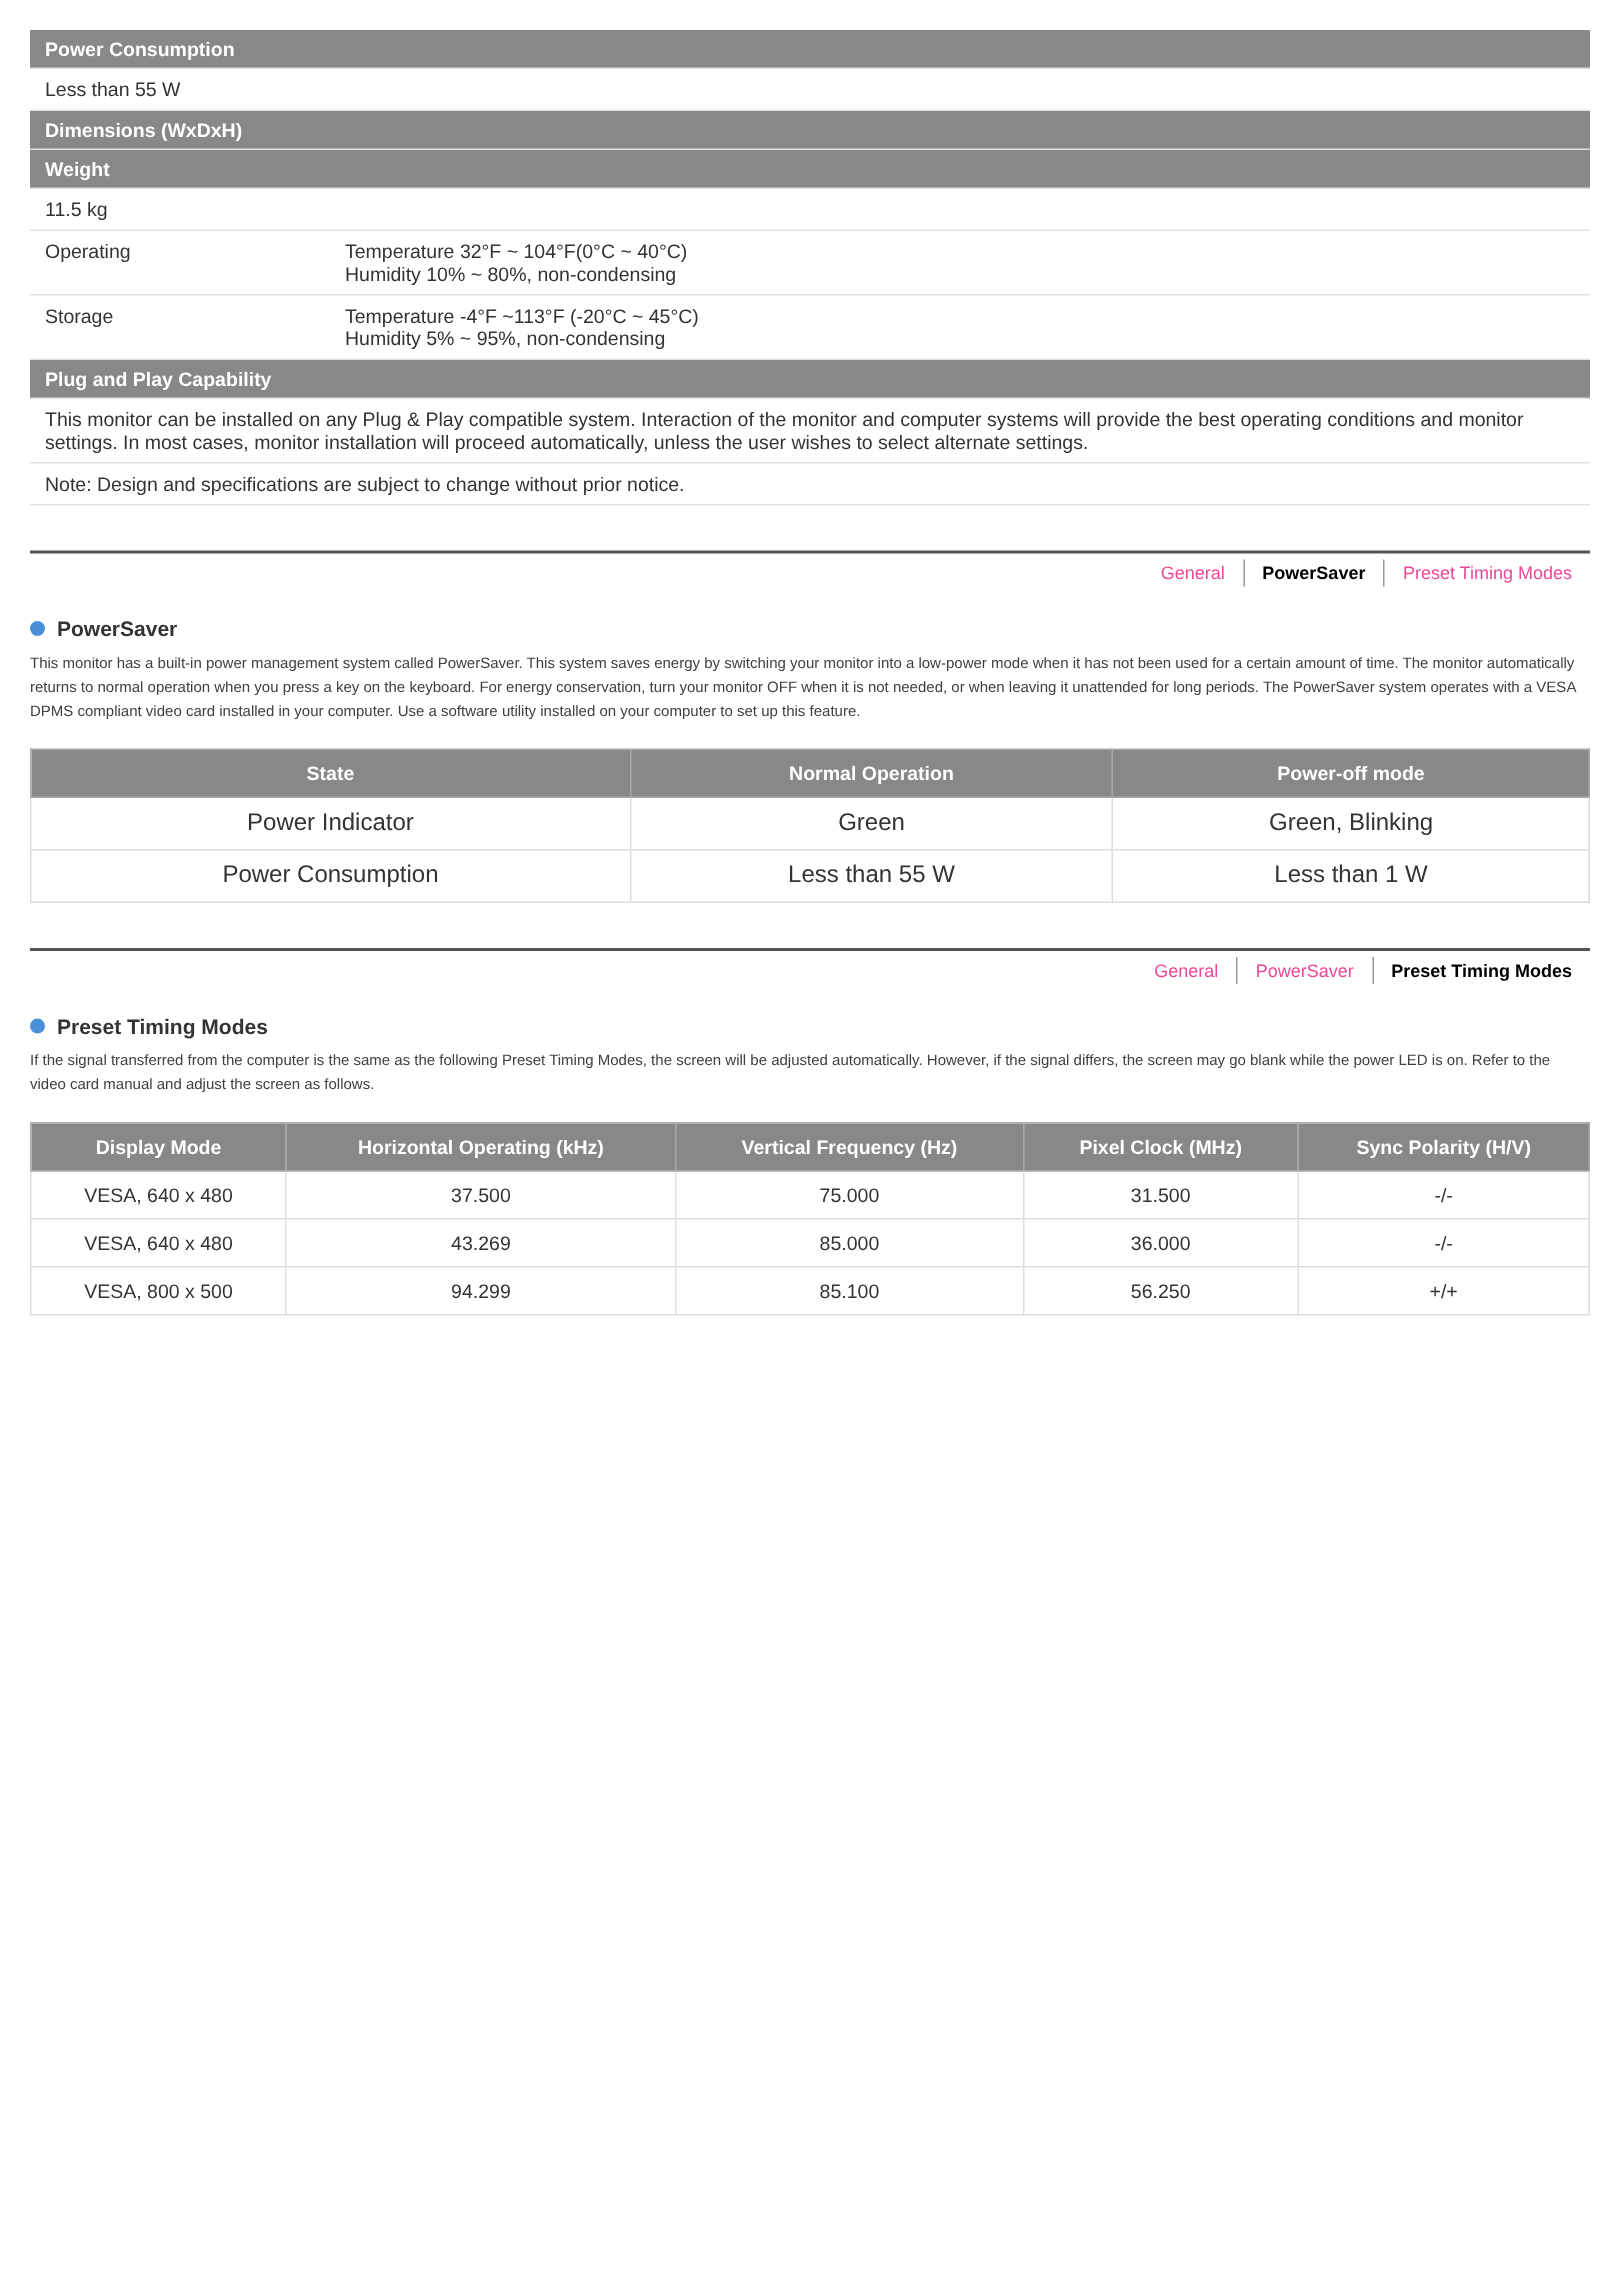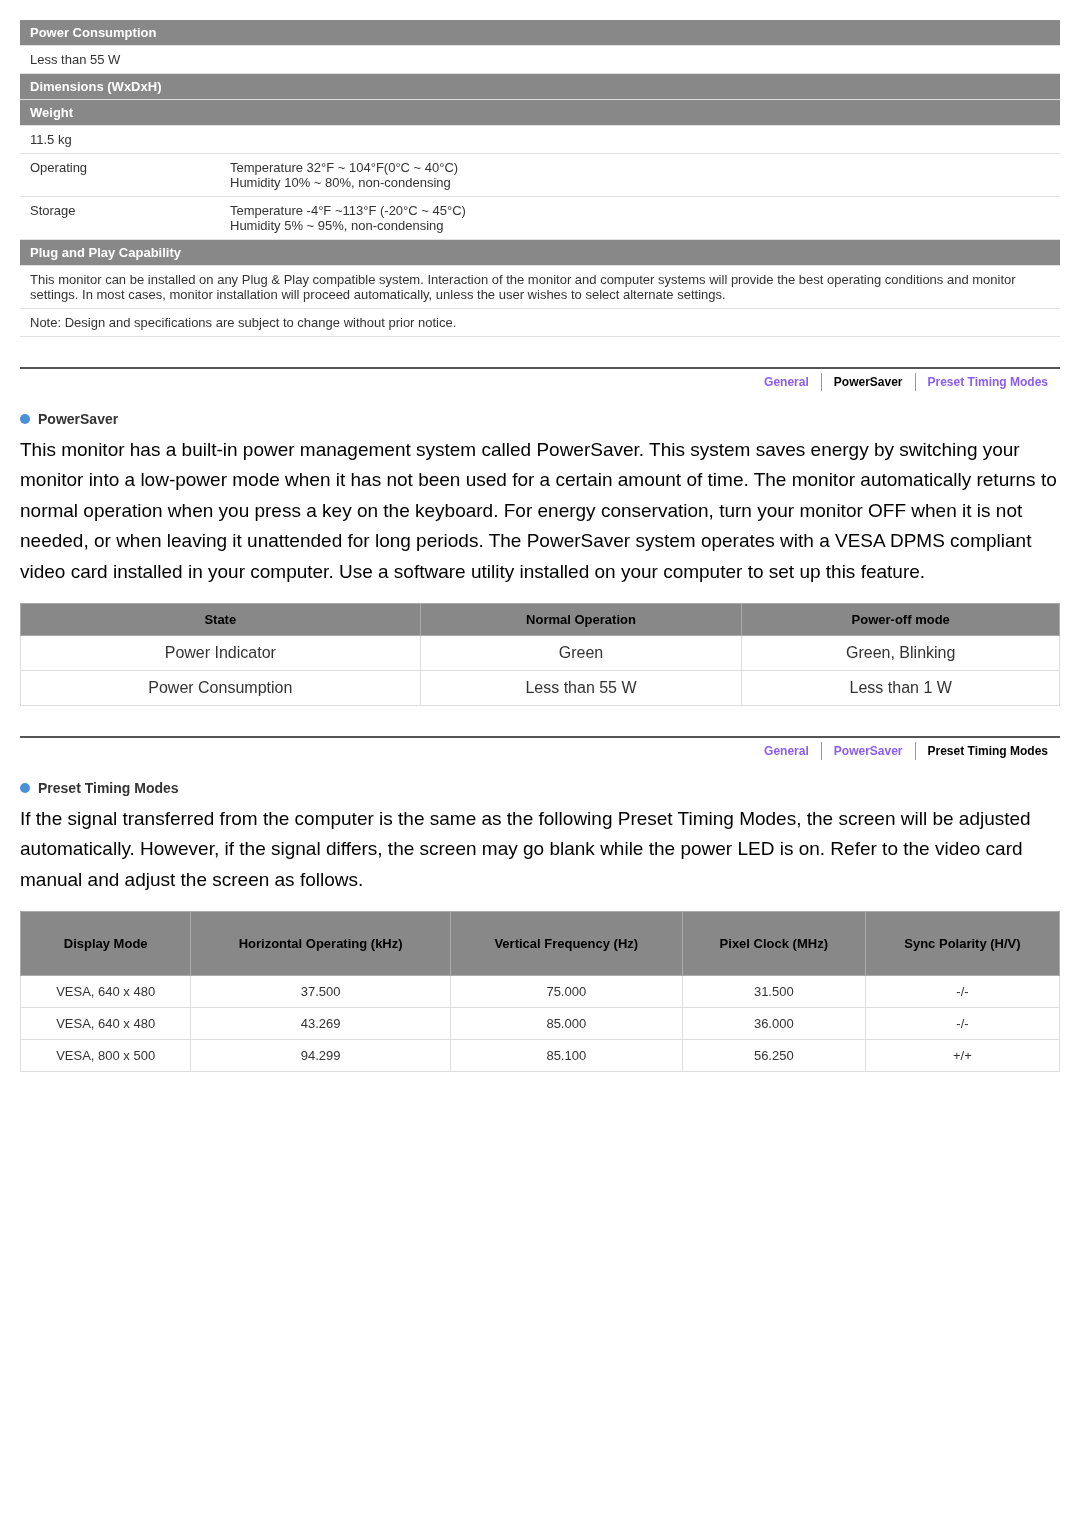--- a/index.html
+++ b/index.html
@@ -44,24 +44,23 @@
       justify-content: flex-end;
       align-items: center;
       border-top: 2px solid #555;
       padding-top: 4px;
       margin-bottom: 20px;
       gap: 0;
     }
     .nav-tabs .tab {
       padding: 2px 12px;
       font-size: 12px;
-      color: #8b5cf6;
+      color: #ec4899;
       cursor: pointer;
       border-right: 1px solid #999;
-      font-weight: bold;
     }
     .nav-tabs .tab:last-child { border-right: none; }
     .nav-tabs .tab.active { font-weight: bold; color: #000; }
 
     
     .section {
       margin-bottom: 30px;
     }
     .section-title-row {
       display: flex;
@@ -74,57 +73,57 @@
       height: 10px;
       border-radius: 50%;
       background: #4a90d9;
       flex-shrink: 0;
     }
     .section-title {
       font-weight: bold;
       font-size: 14px;
     }
     .section-desc {
-      font-size: 19px;
+      font-size: 10px;
       line-height: 1.6;
-      color: #000000;
+      color: #404040;
       margin-bottom: 16px;
     }
 
     
     .power-table {
       width: 100%;
       border-collapse: collapse;
       margin-top: 8px;
     }
     .power-table th {
       background: #888;
-      color: #000000;
+      color: #ffffff;
       padding: 8px 12px;
       text-align: center;
       font-size: 13px;
       border: 1px solid #aaa;
     }
     .power-table td {
       padding: 8px 12px;
       text-align: center;
       font-size: 16px;
       border: 1px solid #ddd;
     }
 
     
     .timing-table {
       width: 100%;
       border-collapse: collapse;
       margin-top: 8px;
     }
     .timing-table th {
       background: #888;
-      color: #000000;
-      padding: 24px 12px;
+      color: #ffffff;
+      padding: 8px 12px;
       text-align: center;
       font-size: 13px;
       border: 1px solid #aaa;
     }
     .timing-table td {
       padding: 8px 12px;
       text-align: center;
       font-size: 13px;
       border: 1px solid #ddd;
     }

